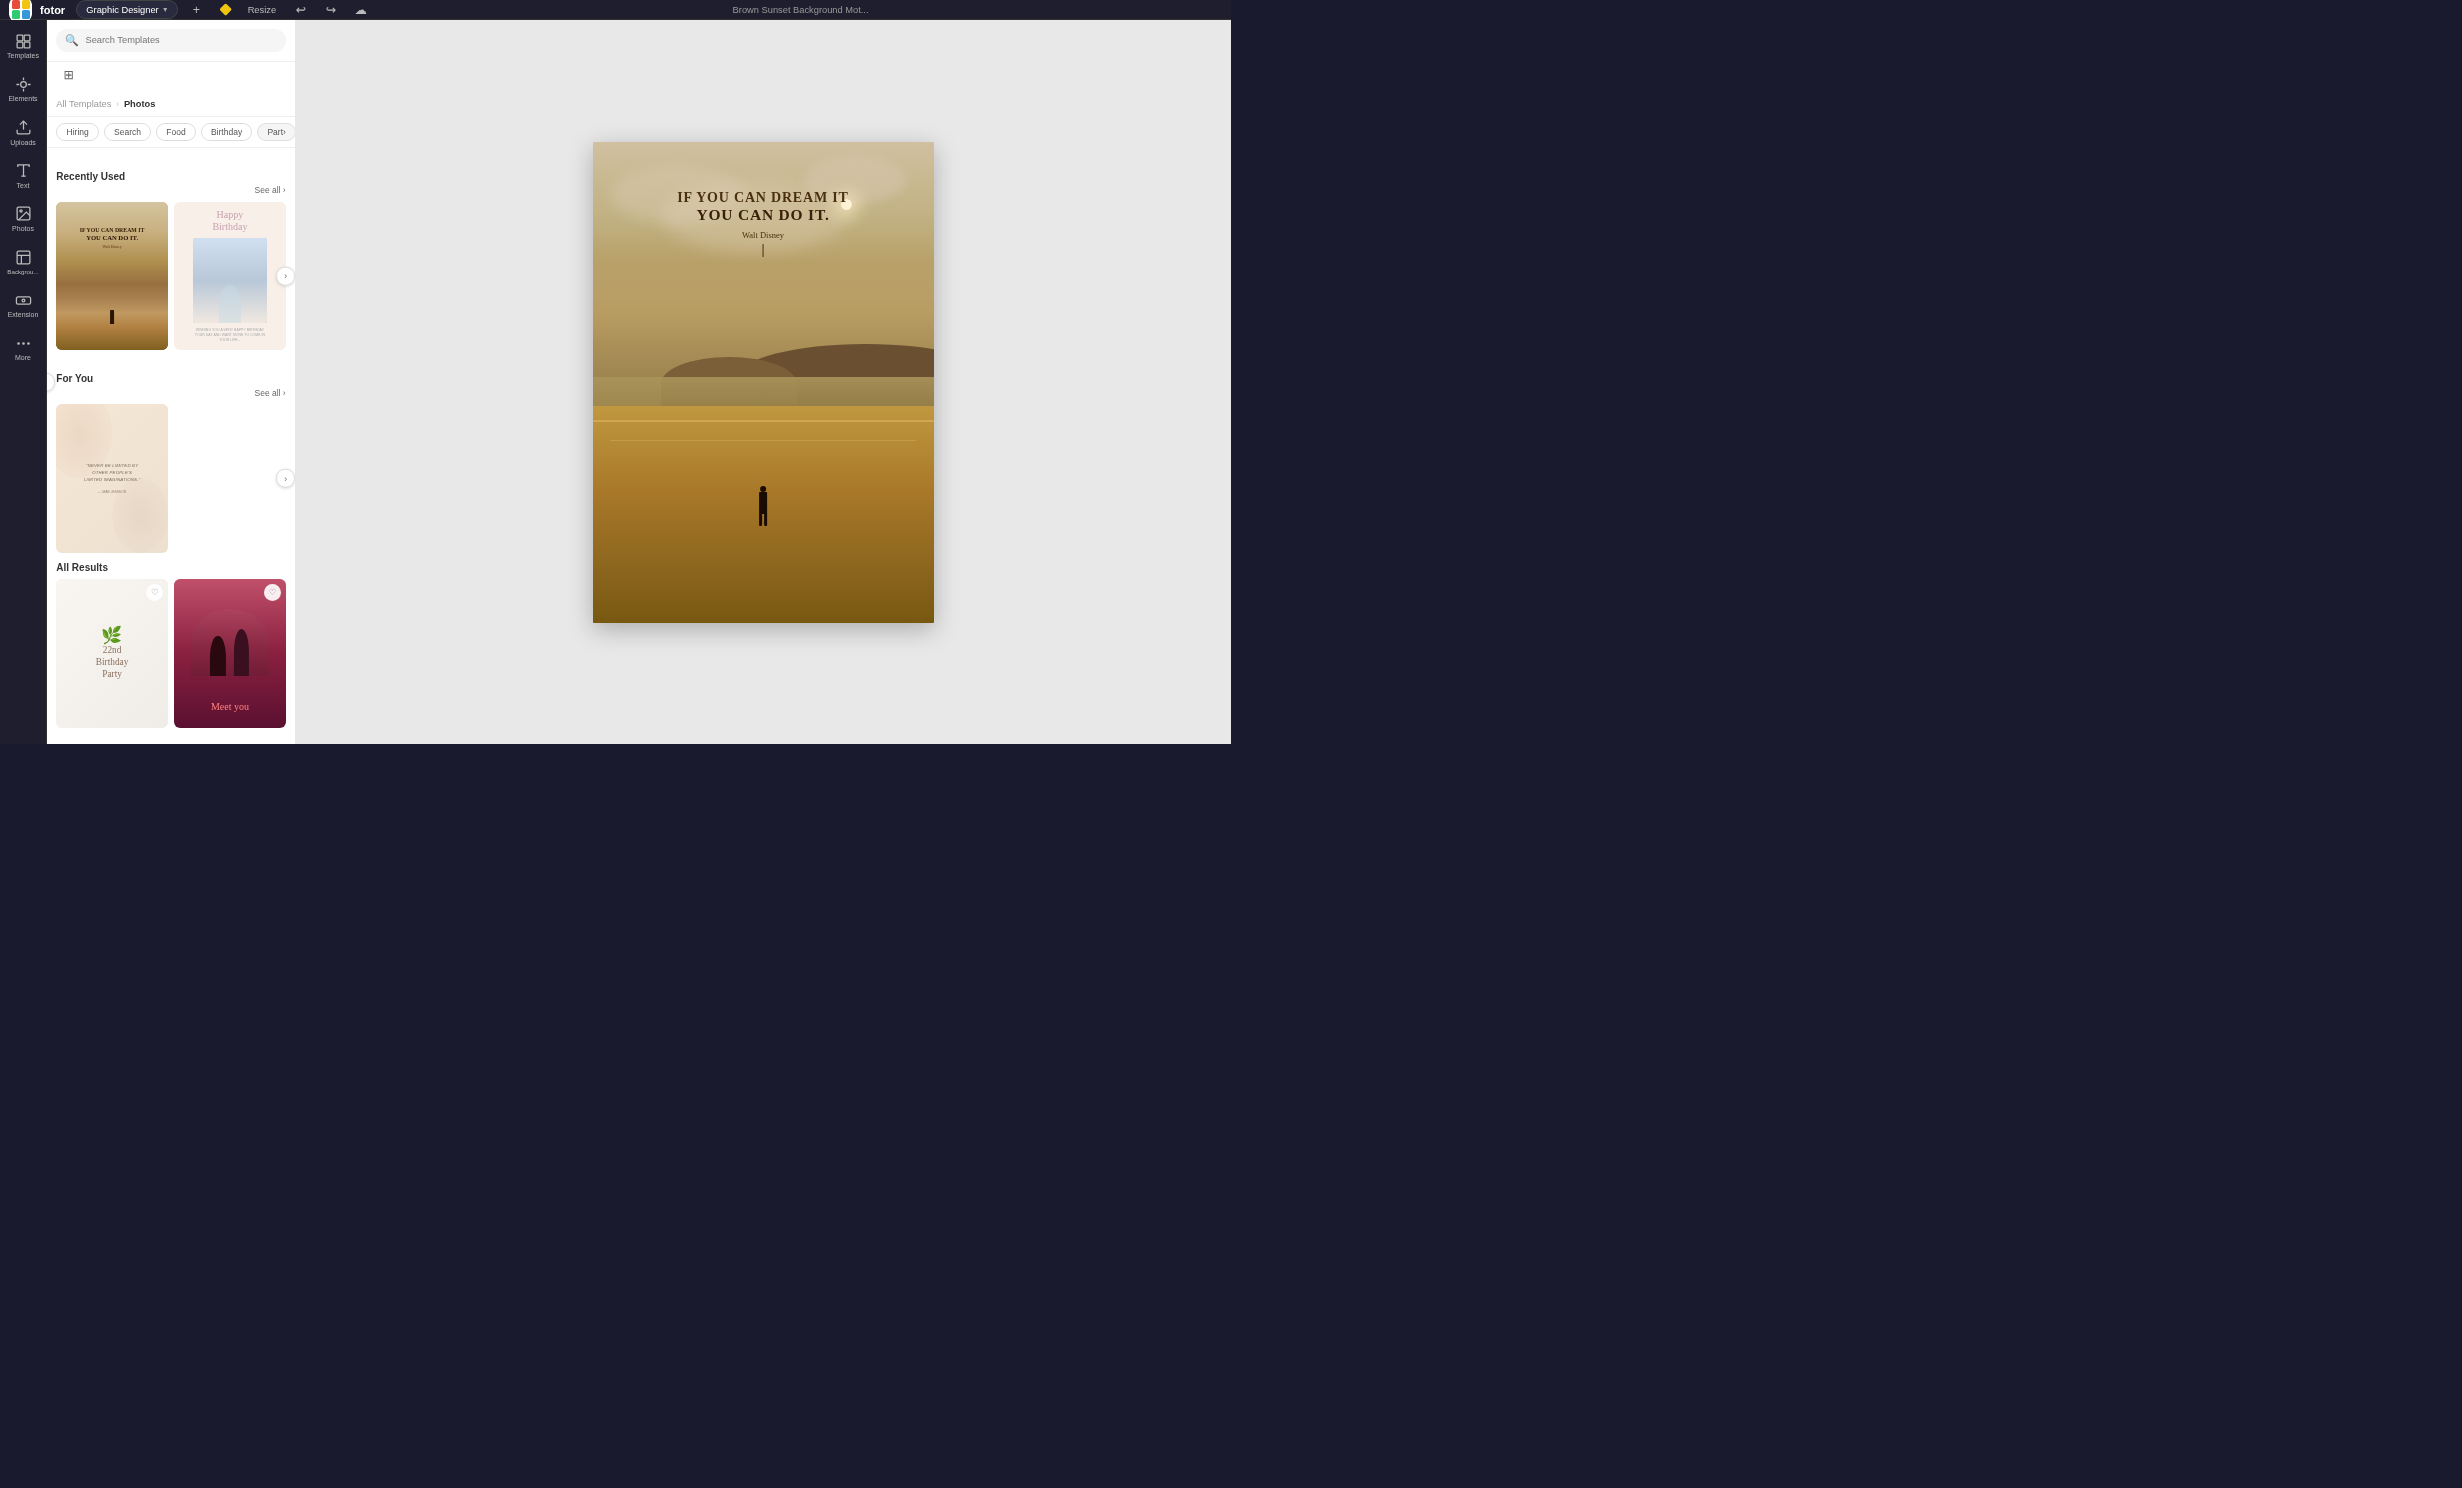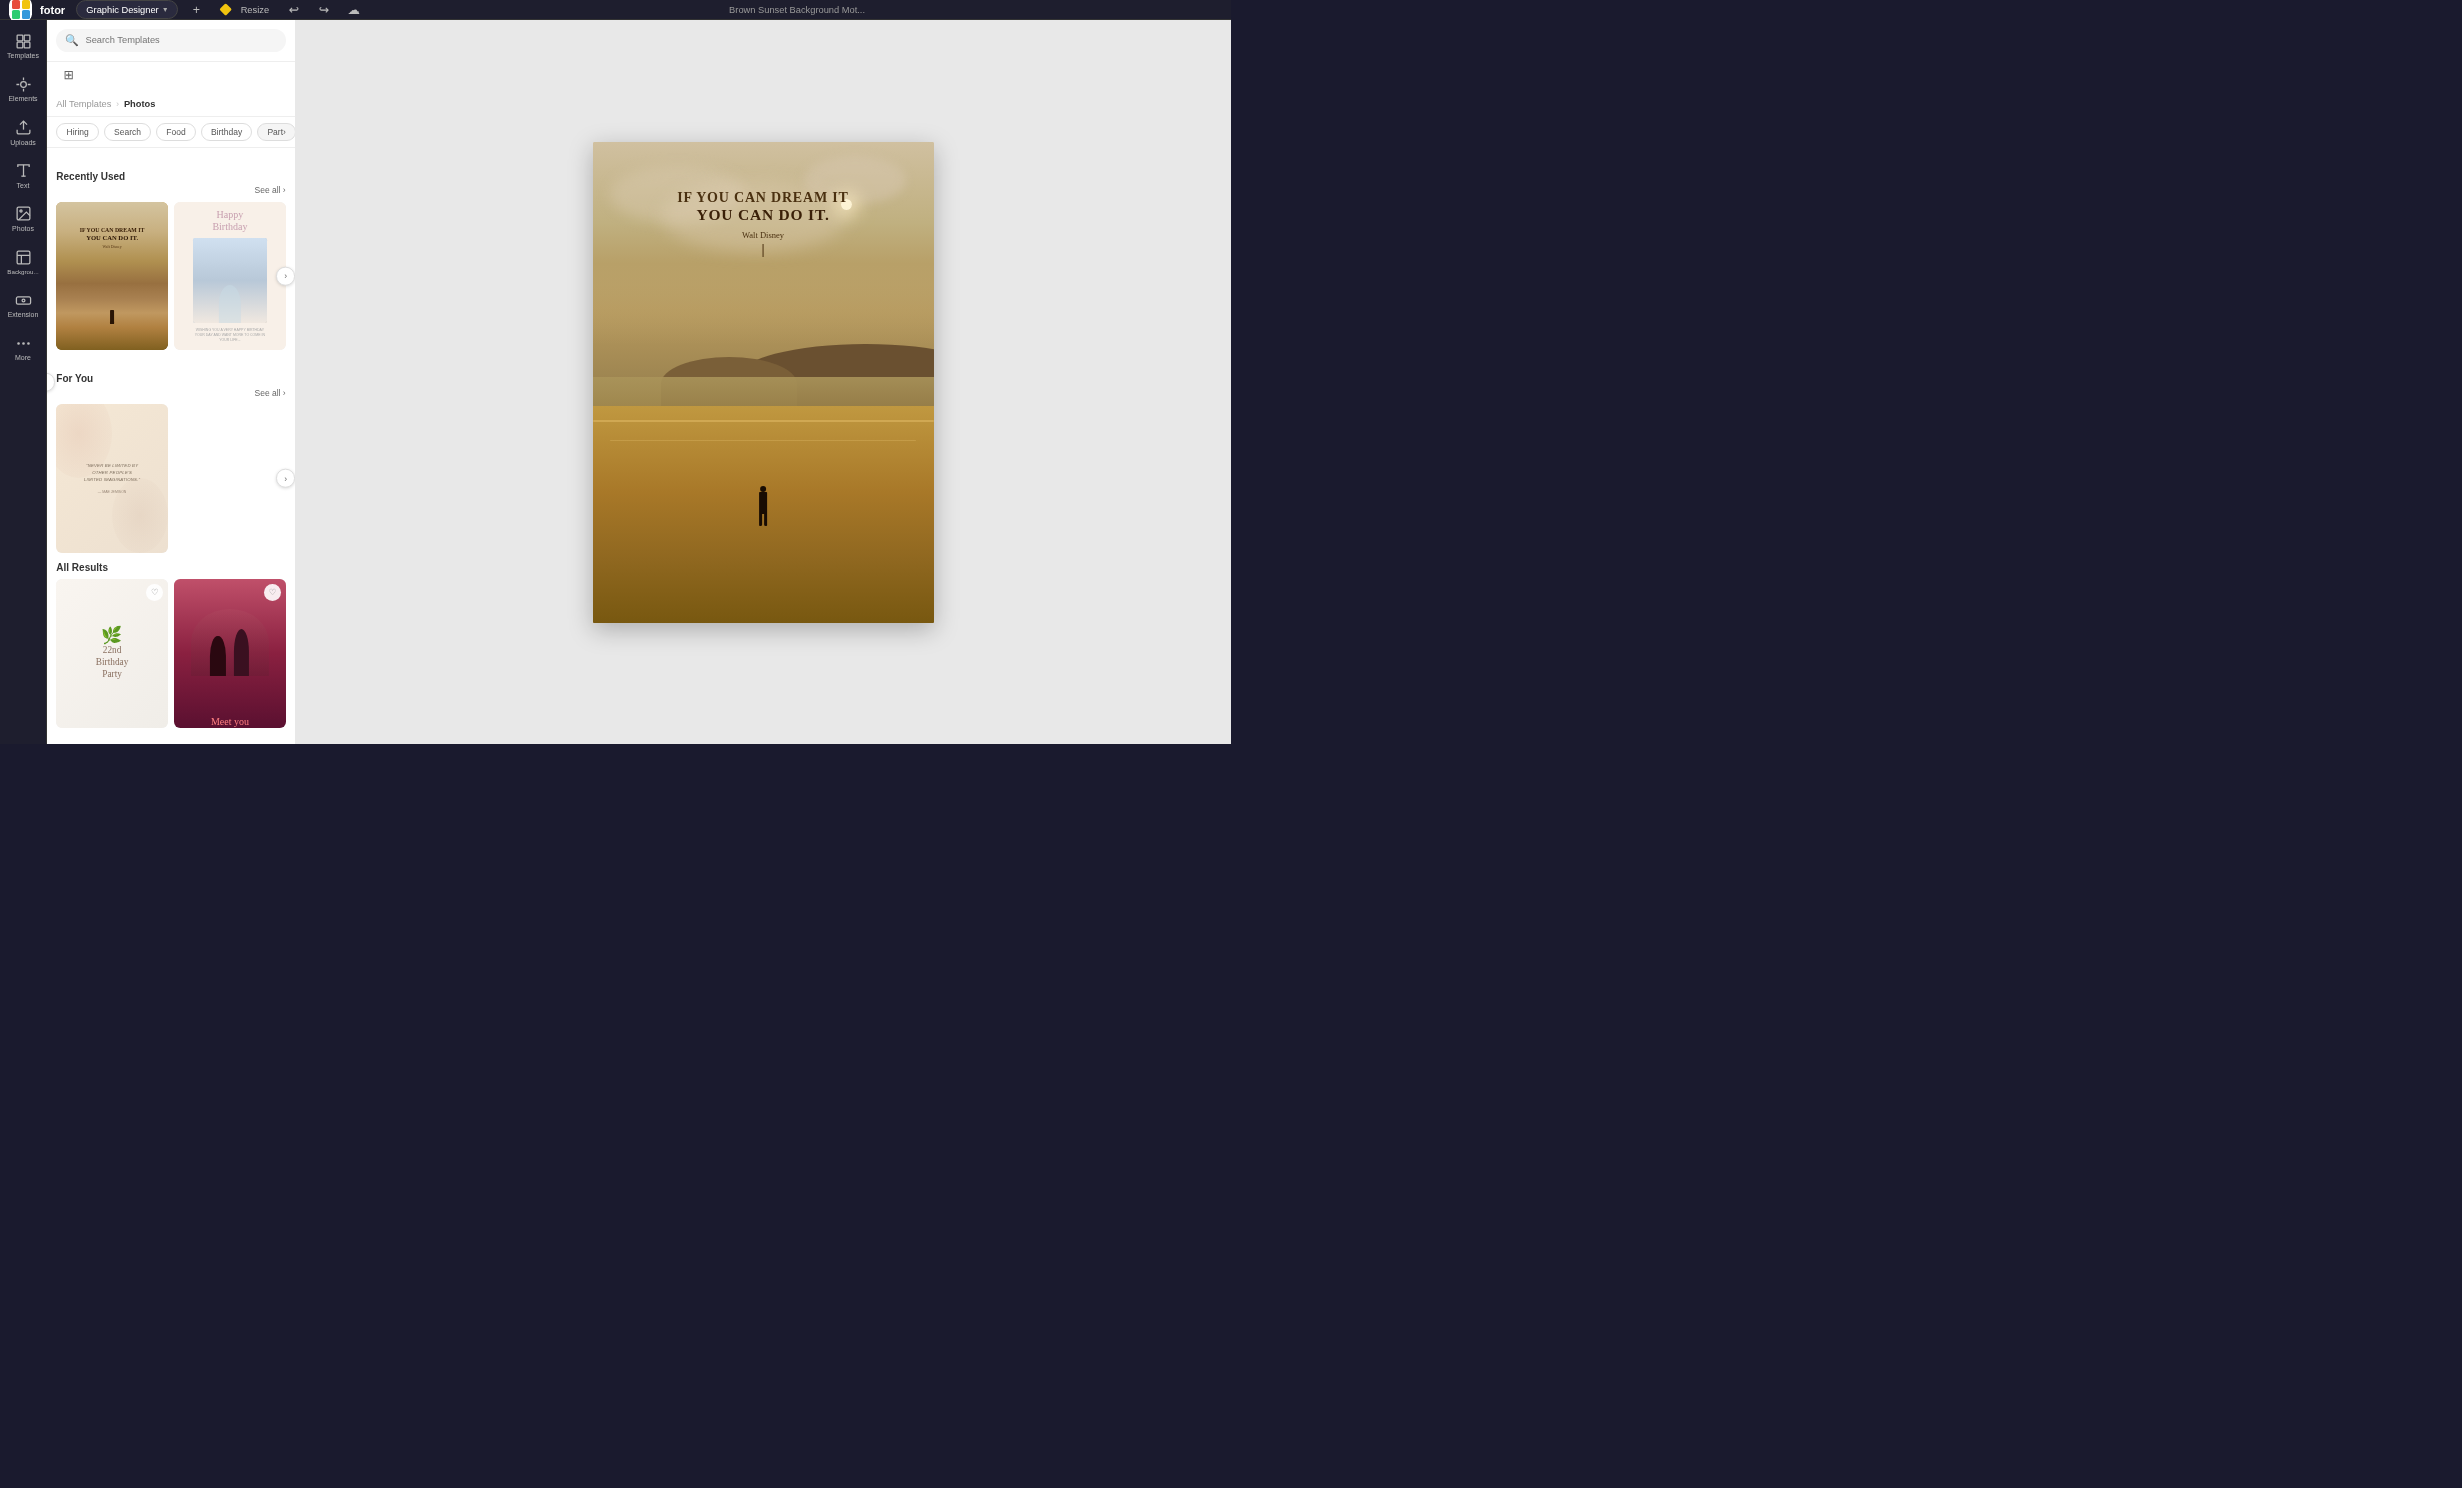--- a/index.html
+++ b/index.html
@@ -73,21 +73,21 @@
       align-items: center;
       justify-content: center;
       cursor: pointer;
       color: #bbb;
       font-size: 12.4px;
       border-radius: 3.1px;
     }
     .resize-btn {
       display: flex;
       align-items: center;
-      gap: 10px;
+      gap: 17px;
       background: transparent;
       border: none;
       color: #bbb;
       font-size: 9.3px;
       cursor: pointer;
       padding: 3.1px 6.2px;
       border-radius: 3.1px;
     }
     .resize-diamond {
       width: 9.3px;
@@ -622,21 +622,21 @@
 
         <div class="template-card">
           <div style="width:100%;height:100%;position:absolute;inset:0;background:linear-gradient(135deg,#f9f5f0,#f0ede8);display:flex;flex-direction:column;align-items:center;justify-content:center;padding:7.8px;">
             <div style="font-size:17px;color:#8a9e78;line-height:1;">🌿</div>
             <div style="font-family:cursive;font-size:9.3px;color:#8a7060;text-align:center;line-height:1.3;">22nd<br>Birthday<br>Party</div>
           </div>
           <div class="heart-btn">♡</div>
         </div>
 
         <div class="template-card">
-          <div style="width:100%;height:100%;position:absolute;inset:0;background:linear-gradient(180deg,#c0506a 0%,#8a2040 50%,#5a1030 100%);display:flex;flex-direction:column;align-items:center;justify-content:flex-end;padding:1px;">
+          <div style="width:100%;height:100%;position:absolute;inset:0;background:linear-gradient(180deg,#c0506a 0%,#8a2040 50%,#5a1030 100%);display:flex;flex-direction:column;align-items:center;justify-content:flex-end;padding:16px;">
 
             <div style="position:absolute;top:20%;left:50%;transform:translateX(-50%);width:70%;height:45%;background:linear-gradient(180deg,rgba(180,80,100,0.3),rgba(100,30,50,0.4));border-radius:50% 50% 0 0;overflow:hidden;">
               <div style="position:absolute;bottom:0;left:25%;width:20%;height:60%;background:#2a0810;border-radius:50% 50% 0 0;"></div>
               <div style="position:absolute;bottom:0;right:25%;width:20%;height:70%;background:#3a1020;border-radius:50% 50% 0 0;"></div>
             </div>
             <div style="font-family:cursive;font-size:10px;color:#ff8080;">Meet you</div>
           </div>
           <div class="heart-btn">♡</div>
         </div>
       </div>

